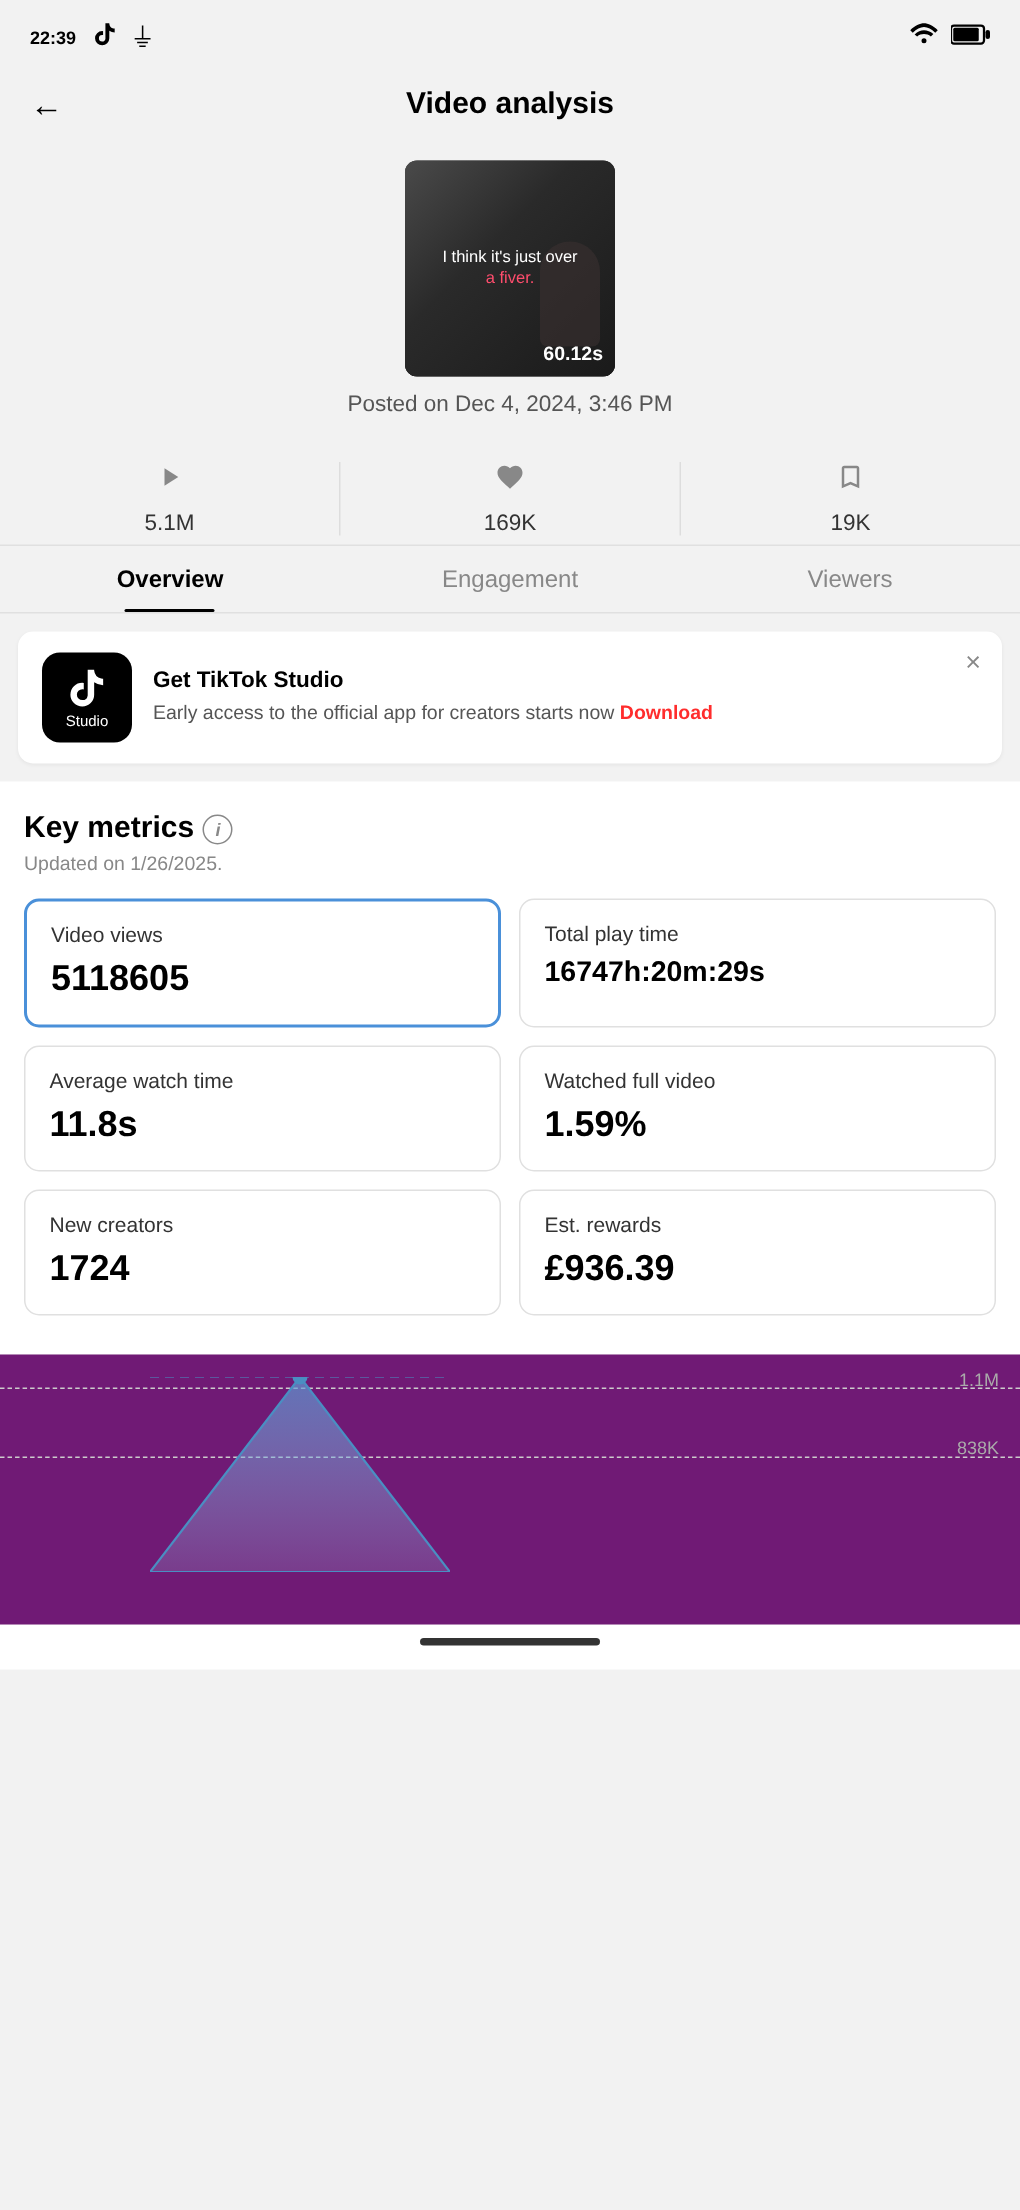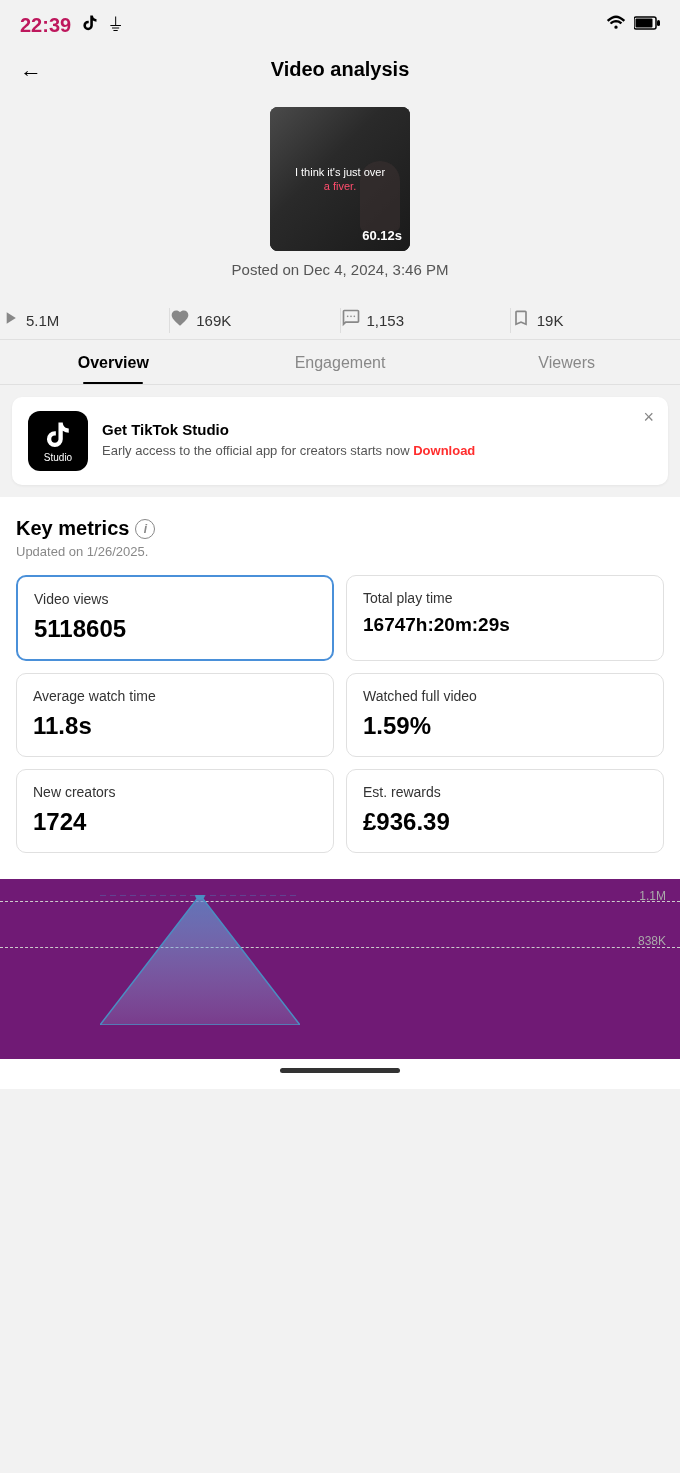--- a/index.html
+++ b/index.html
@@ -21,23 +21,23 @@
       justify-content: space-between;
       padding: 10px 20px 8px 20px;
       height: 48px;
     }
     .status-left {
       display: flex;
       align-items: center;
       gap: 10px;
     }
     .status-time {
-      font-size: 20px;
+      font-size: 12px;
       font-weight: 600;
-      color: #be185d;
+      color: #000000;
     }
     .status-right {
       display: flex;
       align-items: center;
       gap: 8px;
     }
 
     
     .header {
       background: #f2f2f2;
@@ -118,21 +118,21 @@
     .stats-row {
       display: flex;
       align-items: center;
       background: #f2f2f2;
       padding: 14px 0 6px 0;
       border-bottom: 1px solid #e0e0e0;
     }
     .stat-item {
       flex: 1;
       display: flex;
-      flex-direction: row;
+      flex-direction: column;
       align-items: center;
       gap: 6px;
       border-right: 1px solid #ddd;
     }
     .stat-item:last-child {
       border-right: none;
     }
     .stat-icon {
       color: #888;
       font-size: 20px;
@@ -404,31 +404,20 @@
 
   <div class="stat-item">
     <span class="stat-icon">
       <svg width="20" height="20" viewBox="0 0 24 24" fill="#888">
           <path d="M12 21.35l-1.45-1.32C5.4 15.36 2 12.28 2 8.5 2 5.42 4.42 3 7.5 3c1.74 0 3.41.81 4.5 2.09C13.09 3.81 14.76 3 16.5 3 19.58 3 22 5.42 22 8.5c0 3.78-3.4 6.86-8.55 11.54L12 21.35z"></path>
         </svg>
     </span>
     <span class="stat-value">169K</span>
   </div>
 
-  <div class="stat-item">
-    <span class="stat-icon">
-      <svg width="20" height="20" viewBox="0 0 24 24" fill="#888">
-          <path d="M20 2H4c-1.1 0-2 .9-2 2v18l4-4h14c1.1 0 2-.9 2-2V4c0-1.1-.9-2-2-2zm0 14H5.17L4 17.17V4h16v12z"></path>
-          <circle cx="8" cy="10" r="1" fill="#888"></circle>
-          <circle cx="12" cy="10" r="1" fill="#888"></circle>
-          <circle cx="16" cy="10" r="1" fill="#888"></circle>
-        </svg>
-    </span>
-    <span class="stat-value">1,153</span>
-  </div>
 
 
   <div class="stat-item">
     <span class="stat-icon">
       <svg width="20" height="20" viewBox="0 0 24 24" fill="#888">
           <path d="M17 3H7c-1.1 0-1.99.9-1.99 2L5 21l7-3 7 3V5c0-1.1-.9-2-2-2zm0 15l-5-2.18L7 18V5h10v13z"></path>
         </svg>
     </span>
     <span class="stat-value">19K</span>
   </div>

